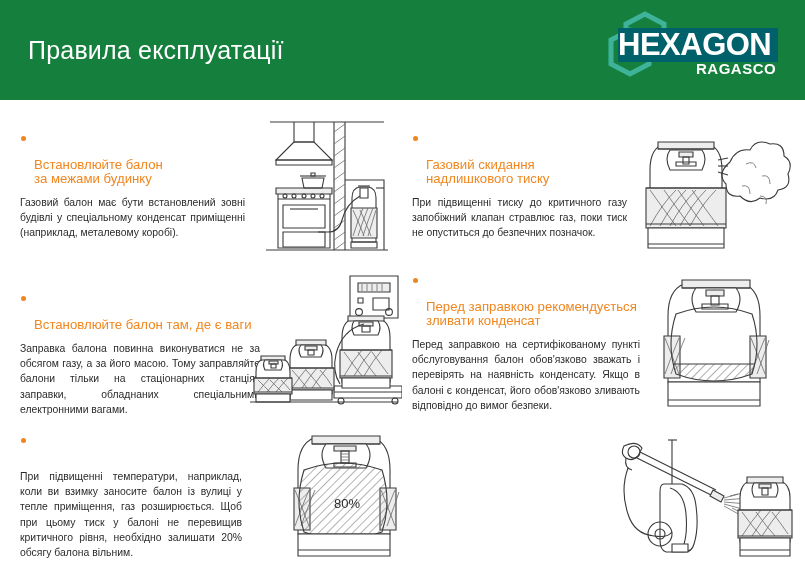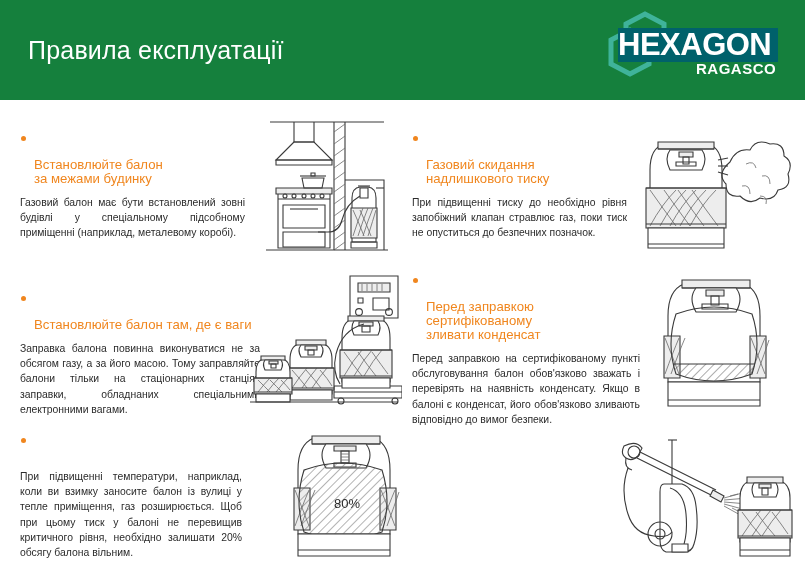--- a/index.html
+++ b/index.html
@@ -109,21 +109,21 @@
       </svg>
     </div>
   </div>
 
   <div class="cell" id="sec-1">
     <div class="heading">
       <span class="dot"></span>
       <span>Встановлюйте балон
 за межами будинку</span>
     </div>
-    <div class="body">Газовий балон має бути встановлений зовні будівлі у спеціальному підсобному приміщенні (наприклад, металевому коробі).</div>
+    <div class="body">Газовий балон має бути встановлений зовні будівлі у спеціальному конденсат приміщенні (наприклад, металевому коробі).</div>
   </div>
 
   <div class="illus" id="ill-1">
     <svg viewBox="0 0 150 142" xmlns="http://www.w3.org/2000/svg">
 
       <path class="ln" d="M18 6 H132"></path>
 
       <path class="ln" d="M42 6 V26 H62 V6"></path>
 
       <path class="ln" d="M42 26 L24 44 H80 L62 26 Z"></path>
@@ -188,21 +188,21 @@
       <path class="ln" d="M108 80 q-14 8 -18 24 q-3 12 -14 12 H66" stroke-width="1.6"></path>
     </svg>
   </div>
 
   <div class="cell" id="sec-2">
     <div class="heading">
       <span class="dot"></span>
       <span>Газовий скидання
 надлишкового тиску</span>
     </div>
-    <div class="body">При підвищенні тиску до необхідно рівня запобіжний клапан стравлює газ, поки тиск не опуститься до безпечних позначок.</div>
+    <div class="body">При підвищенні тиску до критичного газу запобіжний клапан стравлює газ, поки тиск не опуститься до безпечних позначок.</div>
   </div>
 
   <div class="illus" id="ill-2">
     <svg viewBox="0 0 162 136" xmlns="http://www.w3.org/2000/svg">
 
       <path class="fillw" d="M20 50 q0-22 14-26 h44 q14 4 14 26 v58 h-72 z"></path>
 
       <path class="fillg" d="M28 22 h56 v7 h-56 z"></path>
       <path class="ln" d="M28 29 h56"></path>
 
@@ -342,21 +342,21 @@
         <path class="ln" d="M8 130 h38"></path>
       <path class="fillw" d="M10 132 h34 v8 h-34 z"></path>
 
       <path class="ln" d="M4 140 H152"></path>
     </svg>
   </div>
 
   <div class="cell" id="sec-4">
     <div class="heading">
       <span class="dot"></span>
-      <span>Перед заправкою сертифікованому
+      <span>Перед заправкою рекомендується
 зливати конденсат</span>
     </div>
     <div class="body">Перед заправкою на сертифікованому пункті обслуговування балон обов'язково зважать і перевірять на наявність конденсату. Якщо в балоні є конденсат, його обов'язково зливають відповідно до вимог безпеки.</div>
   </div>
 
   <div class="illus" id="ill-4">
     <svg viewBox="0 0 150 146" xmlns="http://www.w3.org/2000/svg">
       <defs>
         <pattern id="hatch4" width="6" height="6" patternUnits="userSpaceOnUse" patternTransform="rotate(45)">
           <line x1="0" y1="0" x2="0" y2="6" stroke="#5a5a5a" stroke-width="1"></line>

